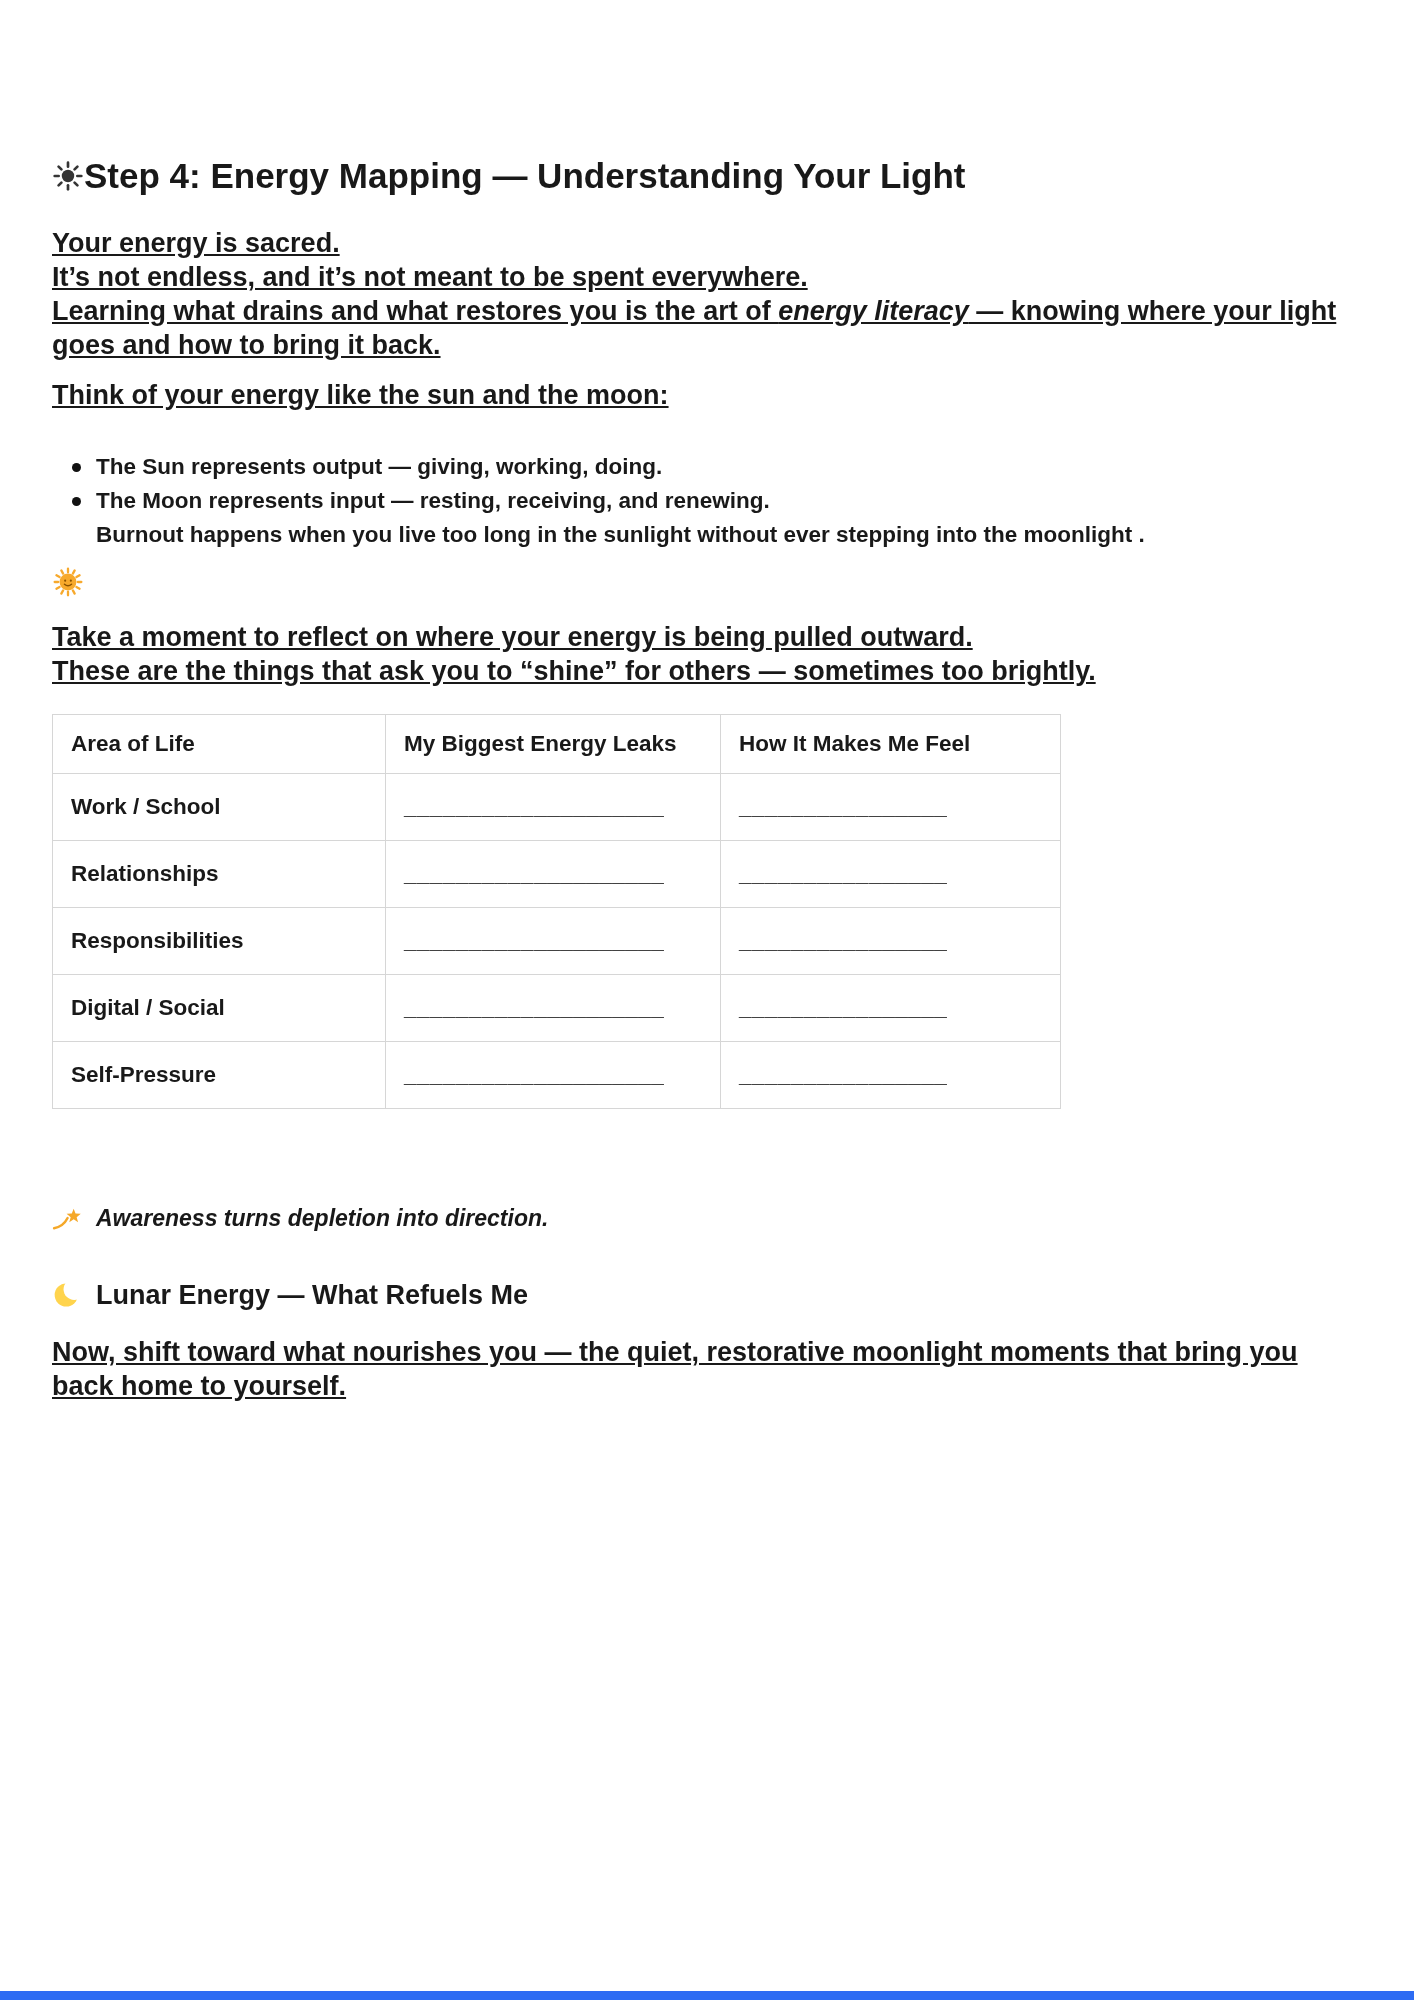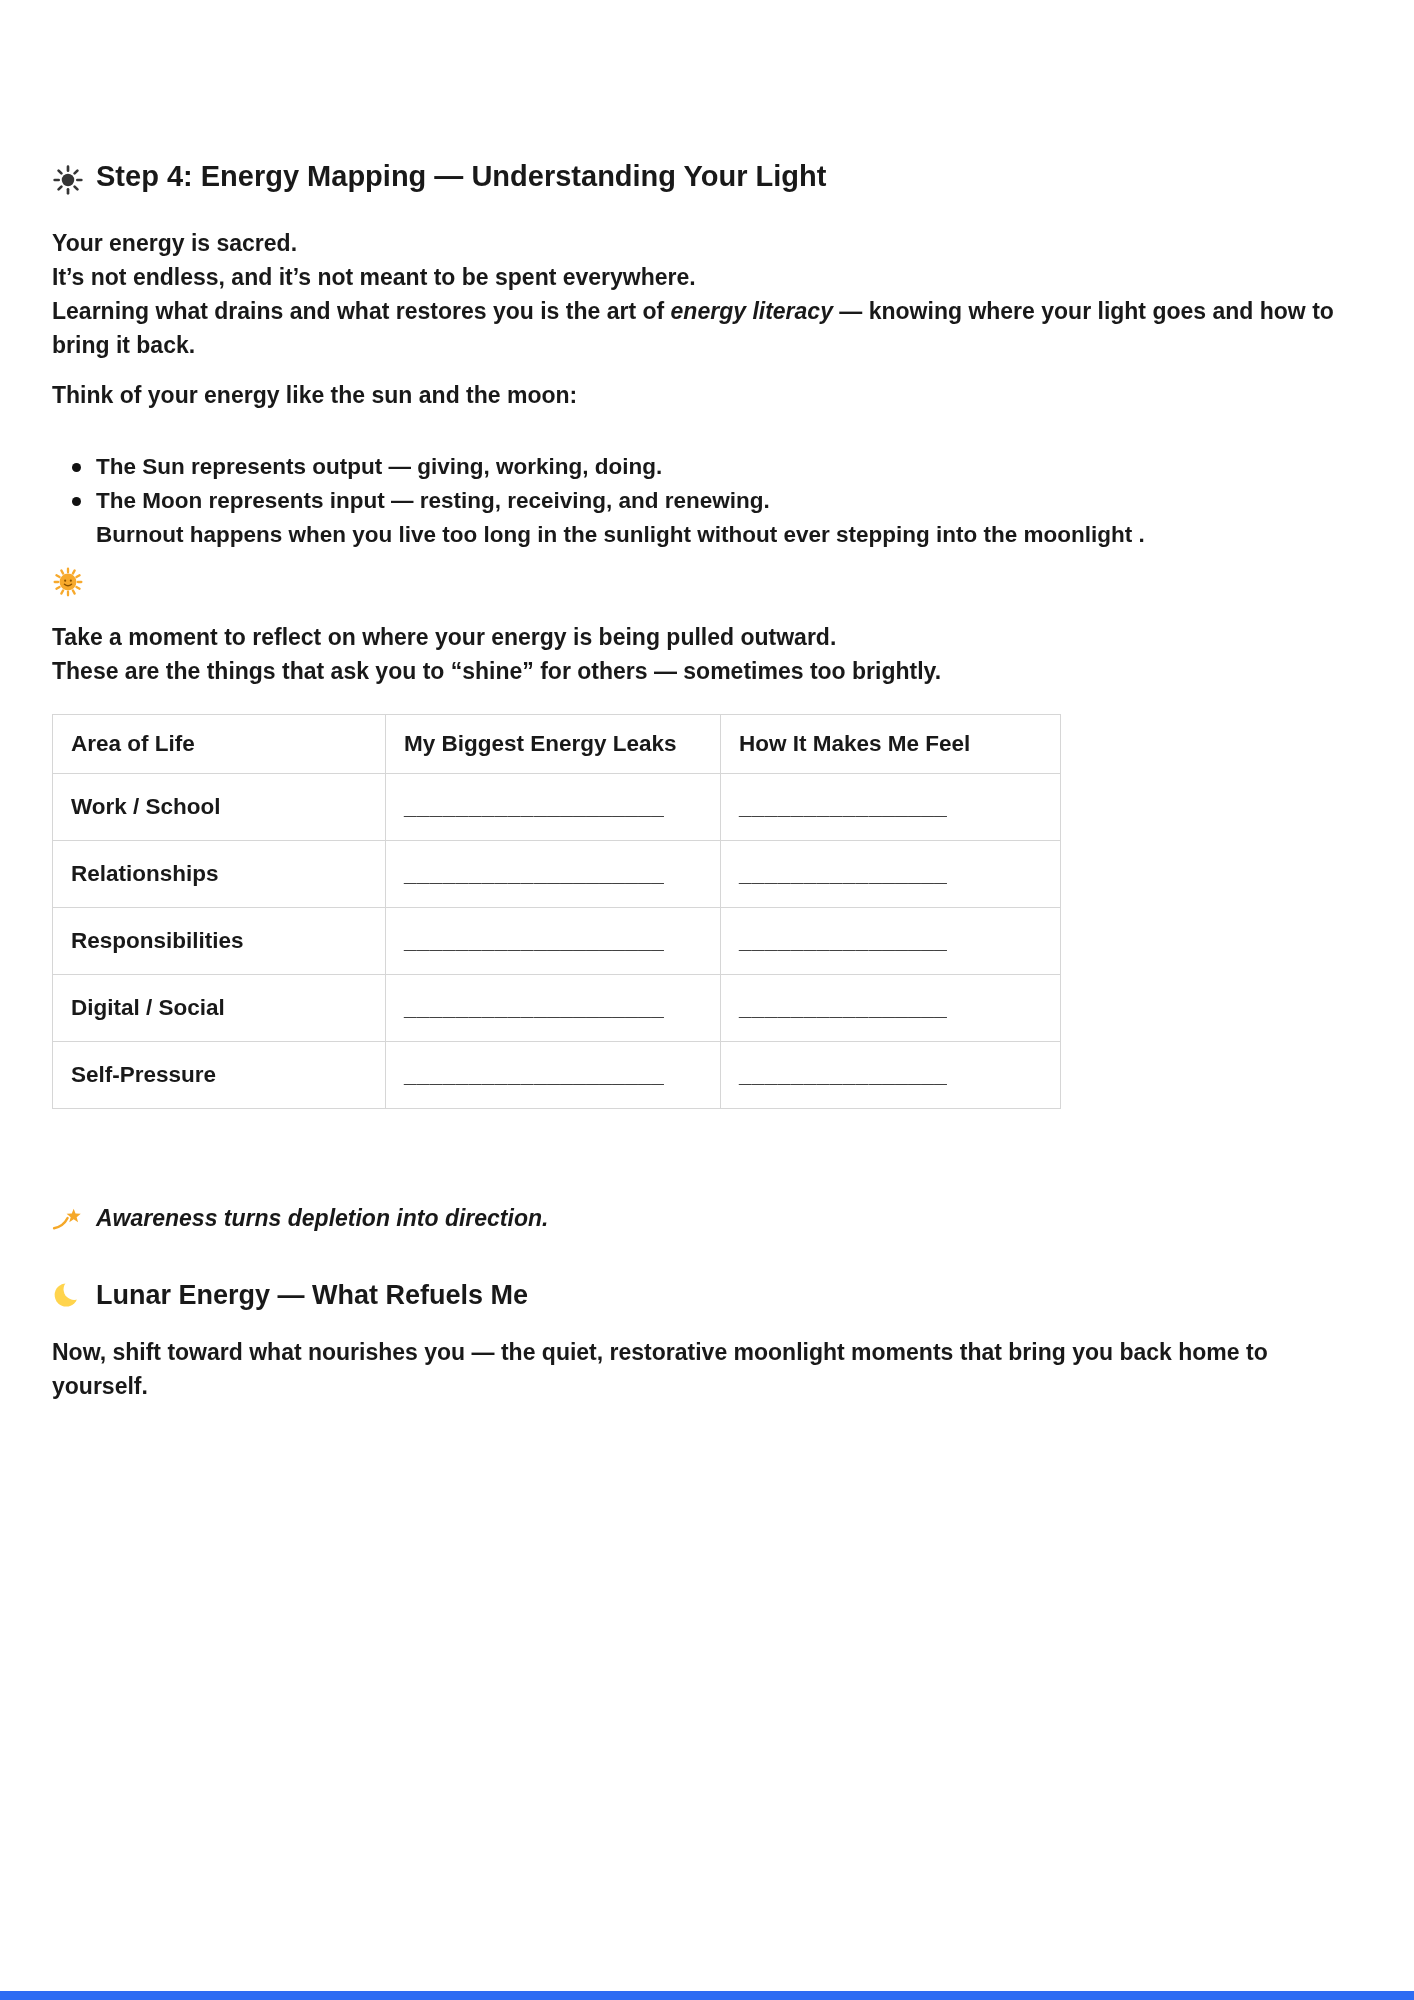--- a/index.html
+++ b/index.html
@@ -2,24 +2,24 @@
 <html><head>
 <meta charset="utf-8">
 <style>
   html,body{margin:0;padding:0;}
   body{
     width:1414px;height:2000px;background:#ffffff;
     font-family:"Liberation Sans",sans-serif;
     font-weight:700;color:#191919;position:relative;overflow:hidden;
   }
   .content{padding:156px 52px 0 52px;}
-  h1{font-size:29px;line-height:40px;margin:0 0 30px 0;display:flex;align-items:flex-end;gap:12px;}
+  h1{font-size:35px;line-height:40px;margin:0 0 30px 0;display:flex;align-items:center;gap:0;}
   h2{font-size:27px;line-height:40px;margin:0 0 22px 0;display:flex;align-items:center;gap:12px;}
   h2.lunar{margin:0 0 20px 0;}
-  .para{font-size:23px;line-height:34px;margin:0 0 16px 0;}
+  .para{font-size:27px;line-height:34px;margin:0 0 16px 0;text-decoration:underline;}
   .para .line{display:block;}
   .para.think{margin:0 0 38px 0;}
   .para.solar{margin:0 0 26px 0;}
   .para.lunar-p{margin:0;max-width:1280px;}
   em{font-style:italic;}
   ul.bullets{list-style:none;margin:0 0 14px 0;padding:0 0 0 20px;}
   ul.bullets li{display:flex;gap:15px;font-size:22.5px;line-height:34px;}
   ul.bullets .dot{flex:none;width:9px;height:9px;border-radius:50%;background:#111;margin-top:13px;}
   ul.bullets .li-text .line{display:block;}
   table.energy{border-collapse:collapse;margin:6px 0 92px 0;width:1008px;table-layout:fixed;padding-left:26px;}

